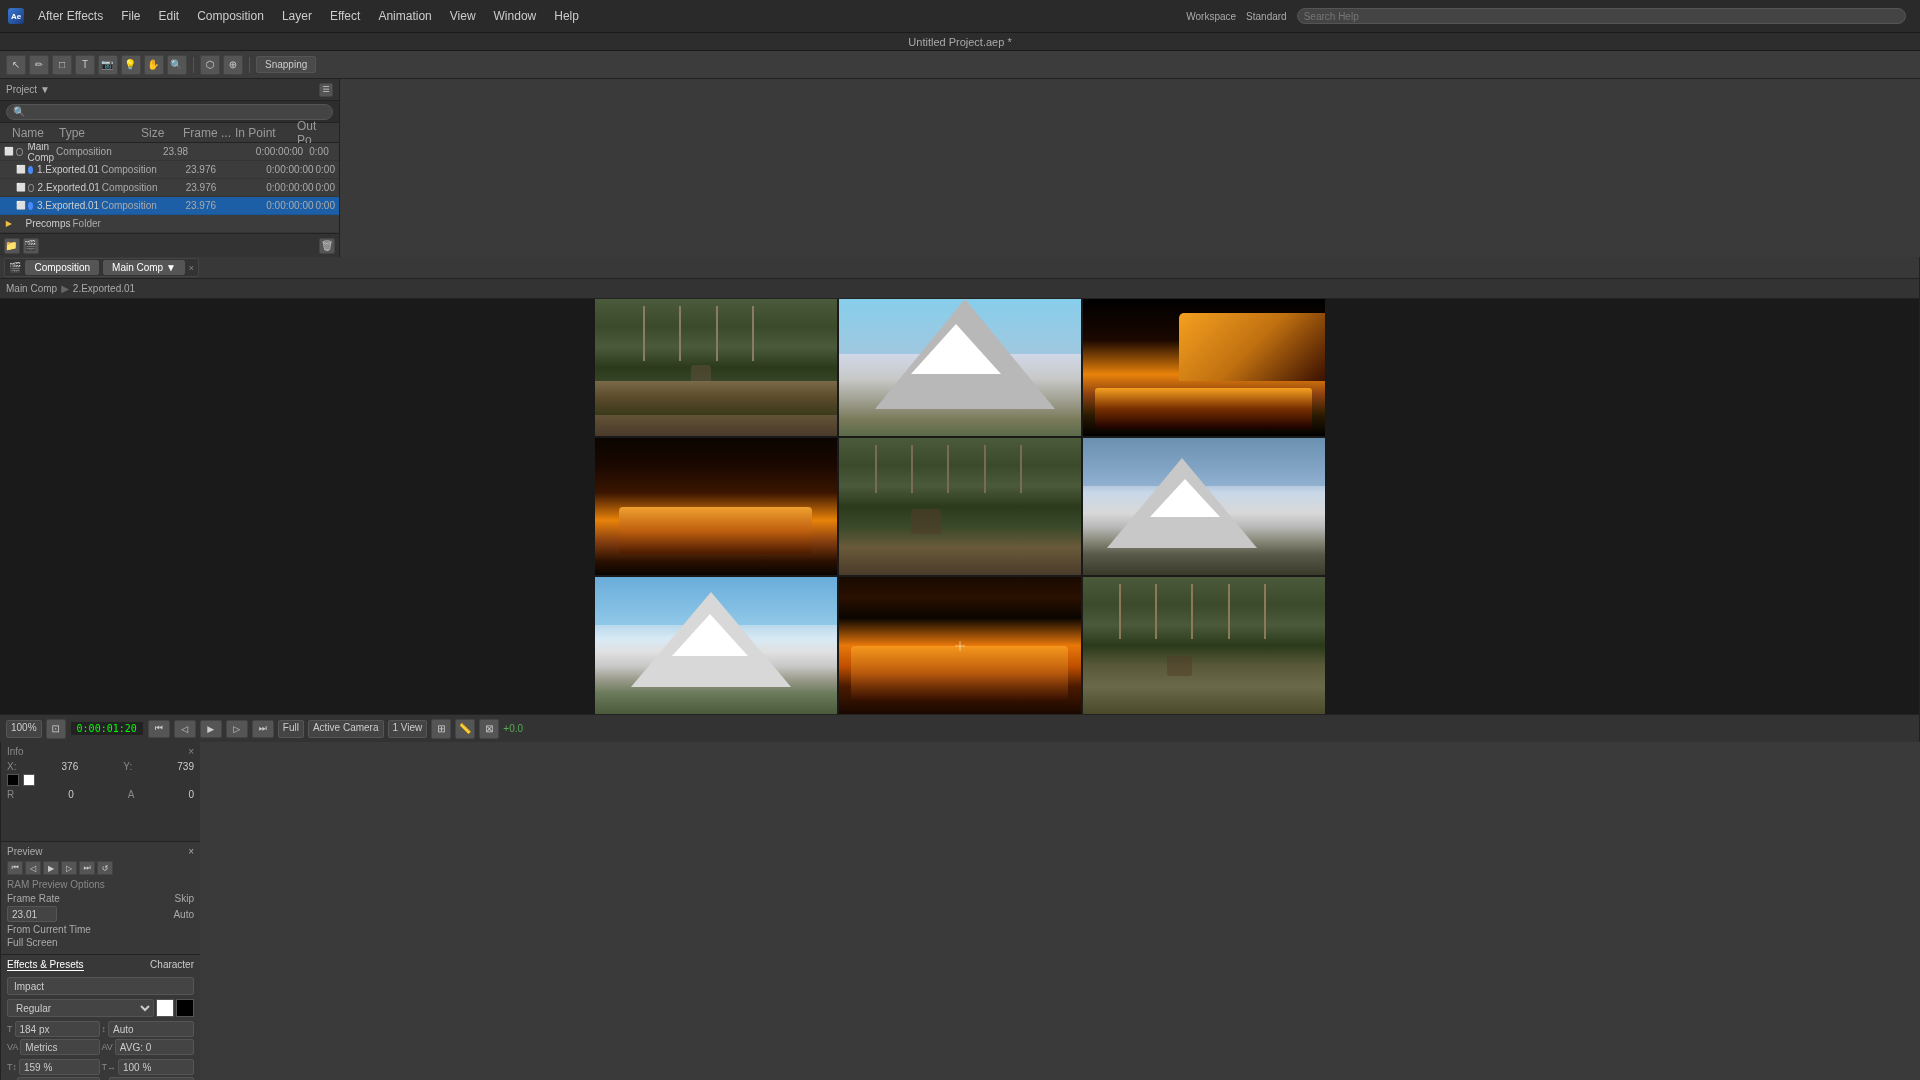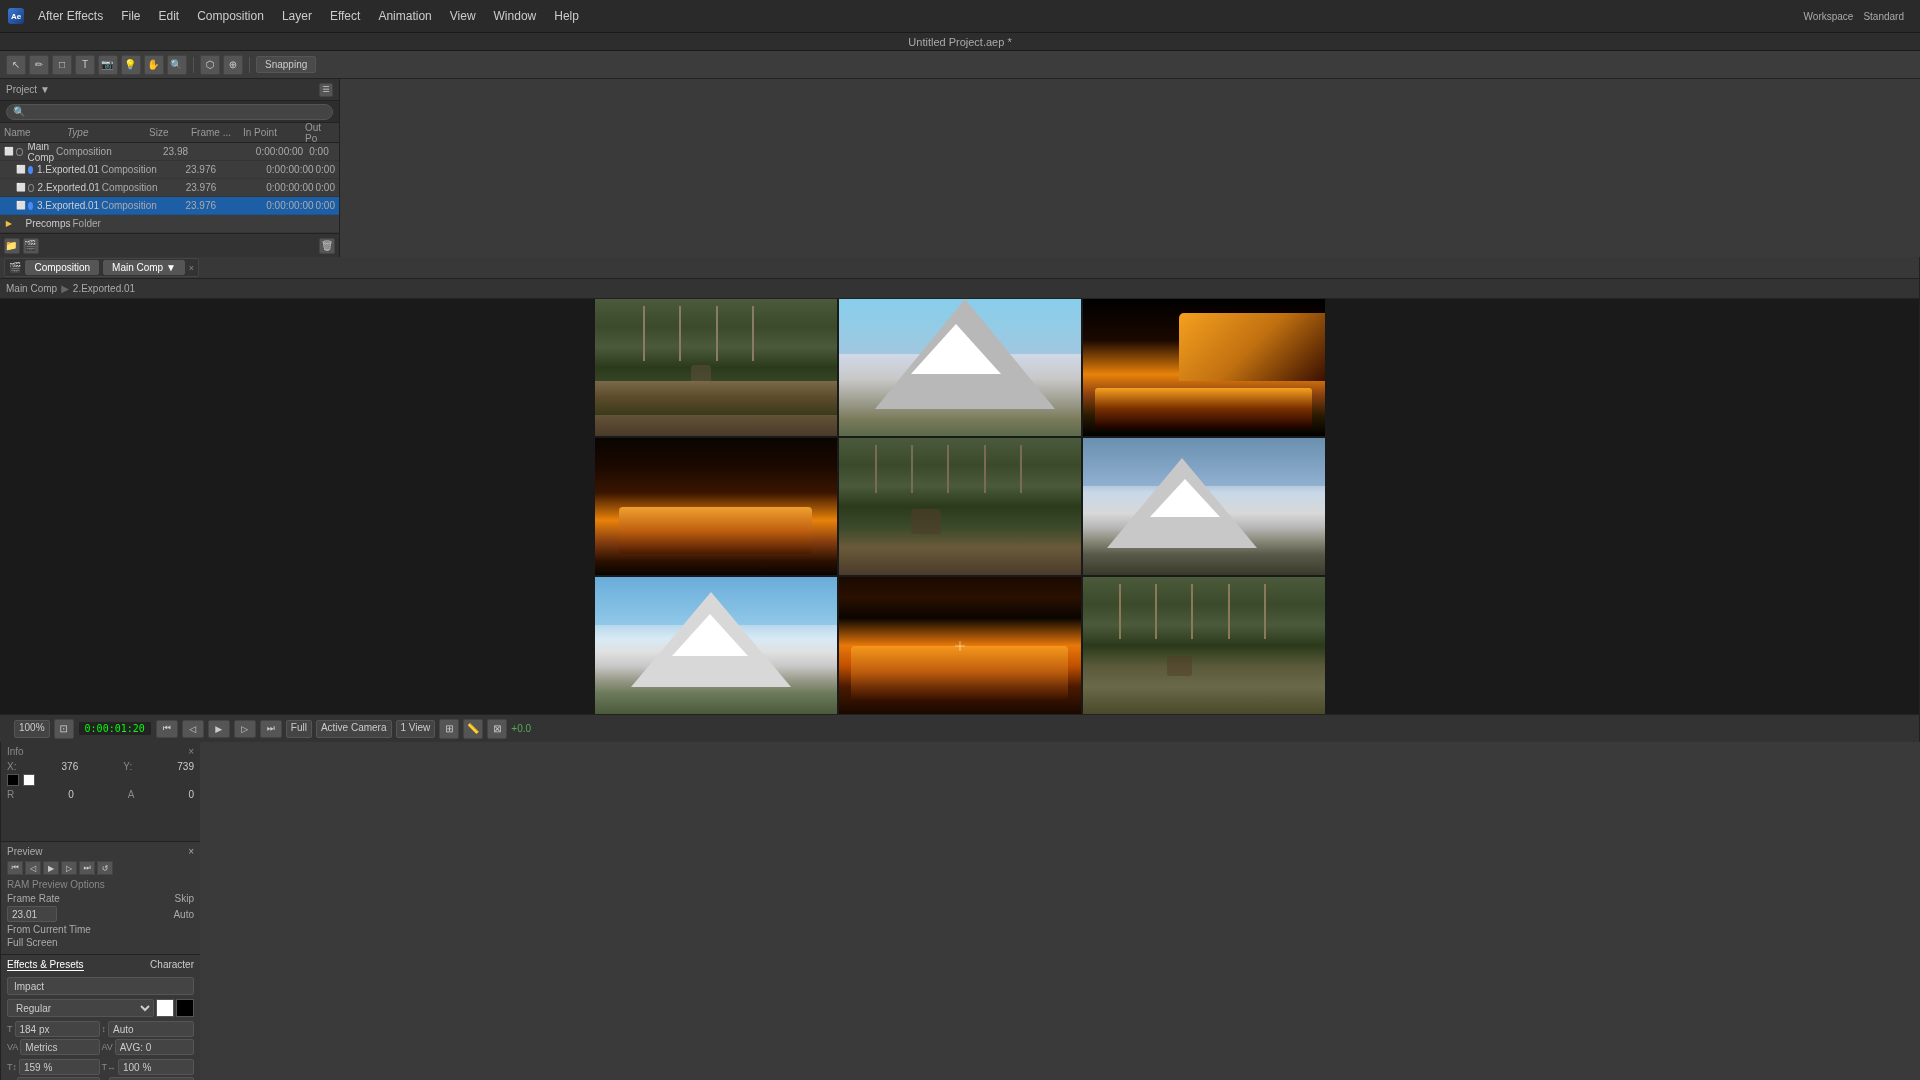--- a/index.html
+++ b/index.html
@@ -182,27 +182,27 @@
       color: #ccc;
       outline: none;
     }
 
     #file-list-header {
       height: 20px;
       background: #383838;
       border-bottom: 1px solid #222;
       display: flex;
       align-items: center;
-      padding: 0 4px;
-      font-size: 10px;
+      padding: 0 12px;
+      font-size: 12px;
       color: #999;
       gap: 2px;
     }
     .col-name { flex: 1; }
-    .col-type { width: 80px; font-style: italic; }
+    .col-type { width: 80px; }
     .col-size { width: 40px; }
     .col-frame { width: 50px; }
     .col-in { width: 60px; }
     .col-out { width: 30px; }
 
     #file-list {
       flex: 1;
       overflow-y: auto;
       background: #3c3c3c;
     }
@@ -378,21 +378,20 @@
       font-size: 9px;
     }
     .zoom-select {
       background: #444;
       border: 1px solid #555;
       border-radius: 2px;
       padding: 1px 4px;
       font-size: 10px;
       color: #ccc;
       height: 18px;
-      margin-left: 8px;
     }
     .time-display {
       background: #222;
       border: 1px solid #333;
       border-radius: 2px;
       padding: 1px 6px;
       font-size: 10px;
       color: #0f0;
       font-family: monospace;
     }
@@ -594,20 +593,21 @@
   <div class="menu-item">Composition</div>
   <div class="menu-item">Layer</div>
   <div class="menu-item">Effect</div>
   <div class="menu-item">Animation</div>
   <div class="menu-item">View</div>
   <div class="menu-item">Window</div>
   <div class="menu-item">Help</div>
   <div style="flex:1;"></div>
   <div style="font-size:10px;color:#aaa;margin-right:8px;">Workspace</div>
   <div style="font-size:10px;color:#aaa;margin-right:8px;">Standard</div>
+  <input type="text" class="search-input" style="width: 120px; margin-right: 6px;" placeholder="Search Help">
 </div>
 
 <div id="title-bar">
   <span>Untitled Project.aep *</span>
 </div>
 
 <div id="toolbar">
   <div class="toolbar-btn">↖</div>
   <div class="toolbar-btn">✏</div>
   <div class="toolbar-btn">□</div>

